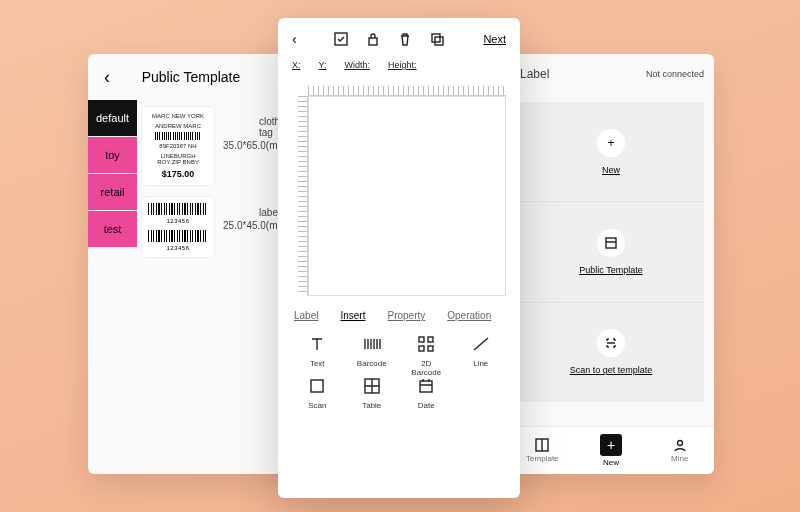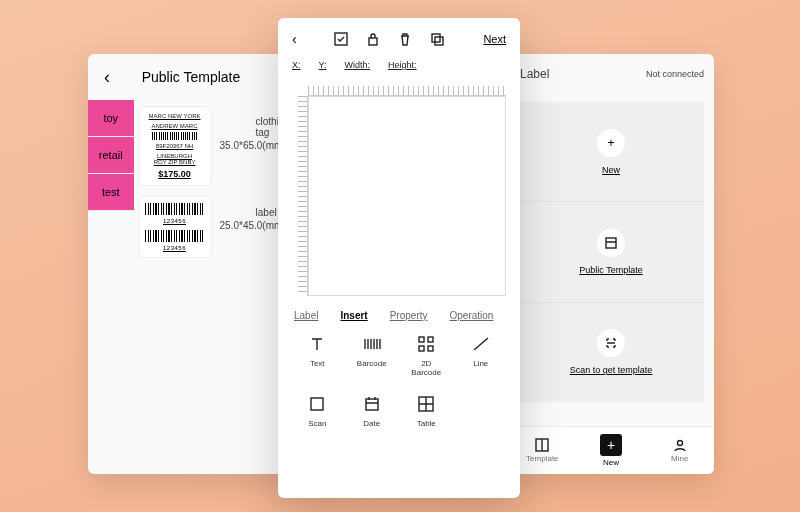--- a/index.html
+++ b/index.html
@@ -8,21 +8,21 @@
 
   
   .p1 { left: 88px; top: 54px; width: 206px; height: 420px; }
   .p1-head { display:flex; align-items:center; height:46px; padding:0 12px; }
   .p1-head .back { font-size:18px; padding:4px; }
   .p1-head .title { flex:1; text-align:center; font-size:14px; font-weight:500; margin-left:-14px; }
   .p1-body { display:flex; height:calc(100% - 46px); }
   .p1-cats { width:72px; display:flex; flex-direction:column; }
   .p1-cat { font-size:11px; padding:12px 8px; text-align:center; background:#ec4899; border-bottom:1px solid #f0f0f0; }
   .p1-cat.active { background:#111; color:#fff; }
-  .p1-col2 { width:92px; padding:6px 4px;text-decoration:underline; }
+  .p1-col2 { width:92px; padding:6px 4px; }
   .p1-col3 { flex:1; padding:6px 4px; font-size:10px; color:#444; }
   .card { background:#fff; border-radius:6px; border:1px solid #eee; margin-bottom:10px; padding:6px; display:flex; flex-direction:column; align-items:center; gap:3px; }
   .t-line { font-size:6px; color:#222; text-align:center; line-height:1.1; }
   .t-price { font-size:9px; font-weight:600; }
   .bc { width:60px; height:12px; background:repeating-linear-gradient(90deg,#000 0 1.2px,#fff 1.2px 2.6px); }
   .bc-tiny { width:46px; height:8px; background:repeating-linear-gradient(90deg,#000 0 1px,#fff 1px 2.2px); }
   .bc-num { font-size:6px; letter-spacing:.5px; }
   .spec { margin:10px 0 2px 0;padding-left:36px; }
 
   
@@ -45,36 +45,37 @@
   .p2-top .ico { width:16px; }
   .p2-top .next { font-size:11px; text-decoration:underline; }
   .p2-dims { height:22px; display:flex; gap:18px; padding:0 14px; font-size:9px; color:#222; }
   .p2-dims span { text-decoration:underline; }
   .canvas-wrap { height:214px; position:relative; padding:14px 14px 0 30px; }
   .ruler-h { position:absolute; top:4px; left:30px; right:14px; height:10px; background:repeating-linear-gradient(90deg,#bbb 0 1px,transparent 1px 5px); border-bottom:1px solid #ccc; }
   .ruler-v { position:absolute; top:14px; bottom:0; left:20px; width:10px; background:repeating-linear-gradient(180deg,#bbb 0 1px,transparent 1px 5px); border-right:1px solid #ccc; }
   .canvas { width:100%; height:100%; background:#fff; border:1px solid #ddd; }
   .p2-tabs { display:flex; padding:14px 16px 8px; gap:22px; font-size:10px; }
   .p2-tabs span { color:#666; text-decoration:underline; }
-  .p2-tabs .act { color:#000; font-weight:700; }
-  .tool-grid { display:grid; grid-template-columns:repeat(4,1fr); padding:6px 12px; row-gap:18px; }
+  .p2-tabs .act { color:#000; font-weight:400; }
+  .tool-grid { display:grid; grid-template-columns:repeat(4,1fr); padding:6px 12px; }
   .tool { display:flex; flex-direction:column; align-items:center; gap:6px; font-size:8px; color:#333; }
   .tool-ico { height:18px; display:flex; align-items:center; justify-content:center; }
   svg { stroke:#222; fill:none; stroke-width:1.4; }
 </style>
 </head>
 <body>
 
 <div class="phone p1">
   <div class="p1-head">
     <div class="back">‹</div>
     <div class="title">Public Template</div>
   </div>
   <div class="p1-body">
     <div class="p1-cats">
+      <div class="p1-cat active">default</div>
       <div class="p1-cat">toy</div>
       <div class="p1-cat">retail</div>
       <div class="p1-cat">test</div>
     </div>
     <div class="p1-col2">
       <div class="card">
         <div class="t-line">MARC NEW YORK</div>
         <div class="t-line">ANDREW MARC</div>
         <div class="bc-tiny"></div>
         <div class="t-line">89F20367     NH</div>
@@ -228,32 +229,32 @@
         <div class="tool-ico">
           <svg width="16" height="16">
             <rect x="2" y="2" width="12" height="12"></rect>
           </svg>
         </div>
         <span>Scan</span>
       </div>
     <div class="tool">
         <div class="tool-ico">
           <svg width="16" height="16">
+            <rect x="1" y="1" width="14" height="14"></rect>
+            <line x1="1" y1="8" x2="15" y2="8"></line>
+            <line x1="8" y1="1" x2="8" y2="15"></line>
+          </svg>
+        </div>
+        <span>Table</span>
+      </div>
+    <div class="tool">
+        <div class="tool-ico">
+          <svg width="16" height="16">
             <rect x="2" y="3" width="12" height="11"></rect>
             <line x1="2" y1="7" x2="14" y2="7"></line>
             <line x1="5" y1="1" x2="5" y2="4"></line>
             <line x1="11" y1="1" x2="11" y2="4"></line>
           </svg>
         </div>
         <span>Date</span>
       </div>
-    <div class="tool">
-        <div class="tool-ico">
-          <svg width="16" height="16">
-            <rect x="1" y="1" width="14" height="14"></rect>
-            <line x1="1" y1="8" x2="15" y2="8"></line>
-            <line x1="8" y1="1" x2="8" y2="15"></line>
-          </svg>
-        </div>
-        <span>Table</span>
-      </div>
   </div>
 </div>
 
 </body></html>

